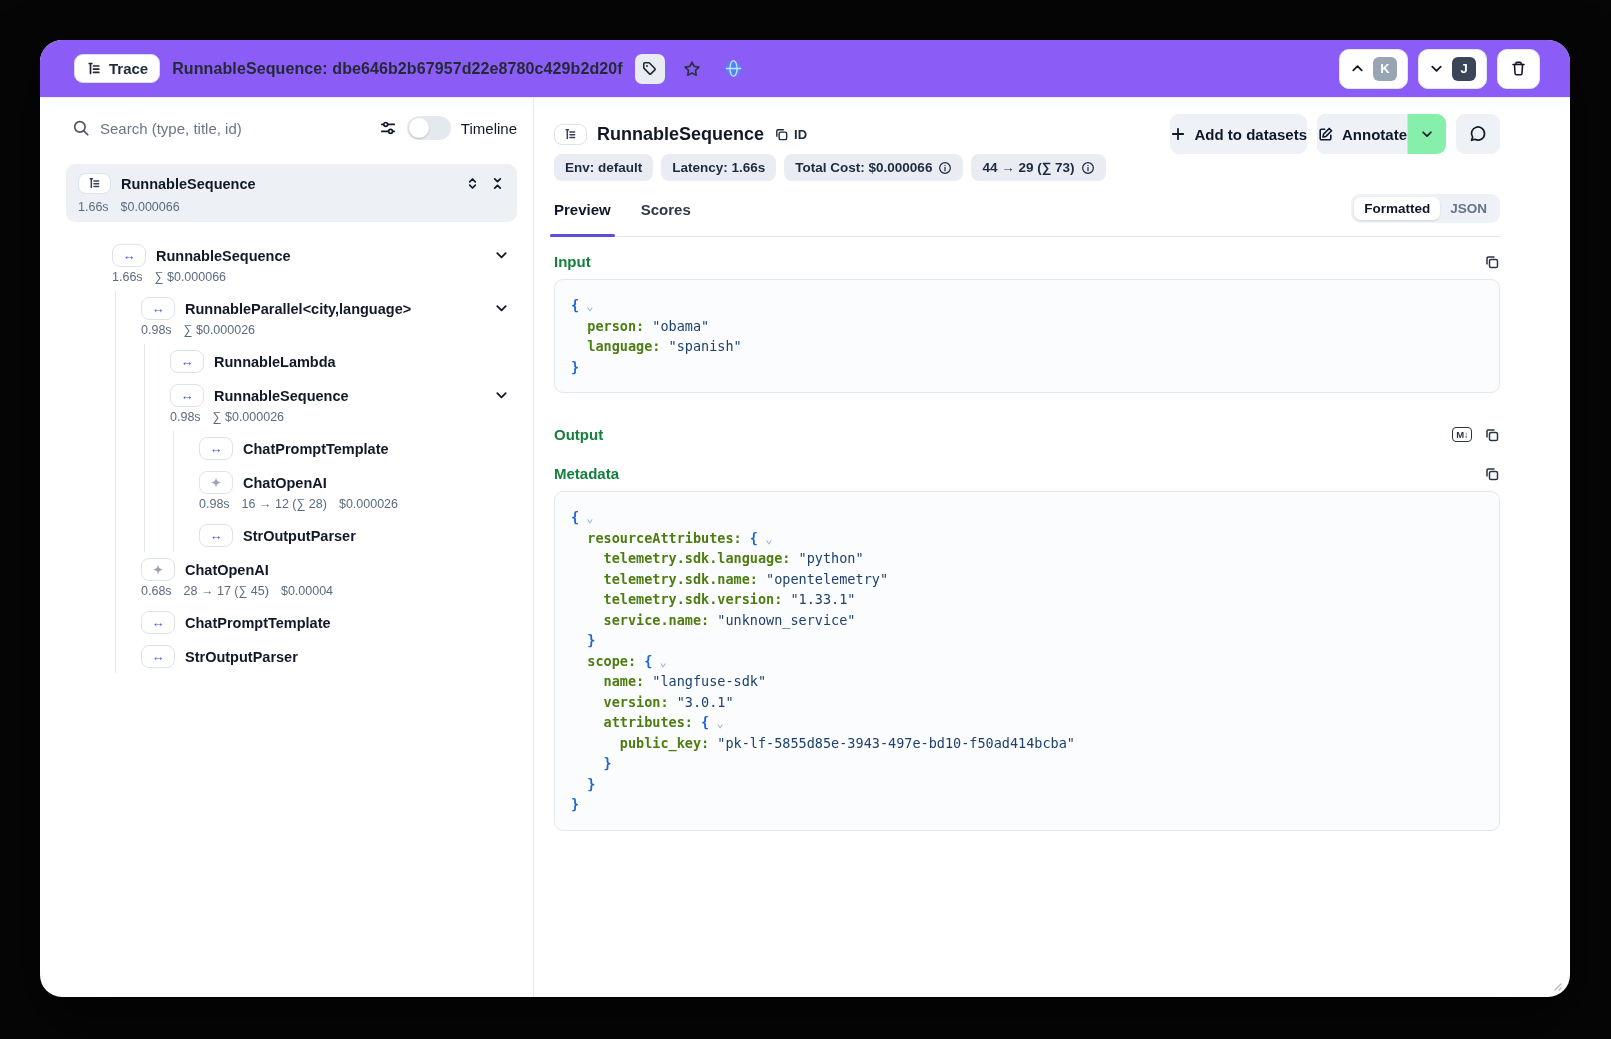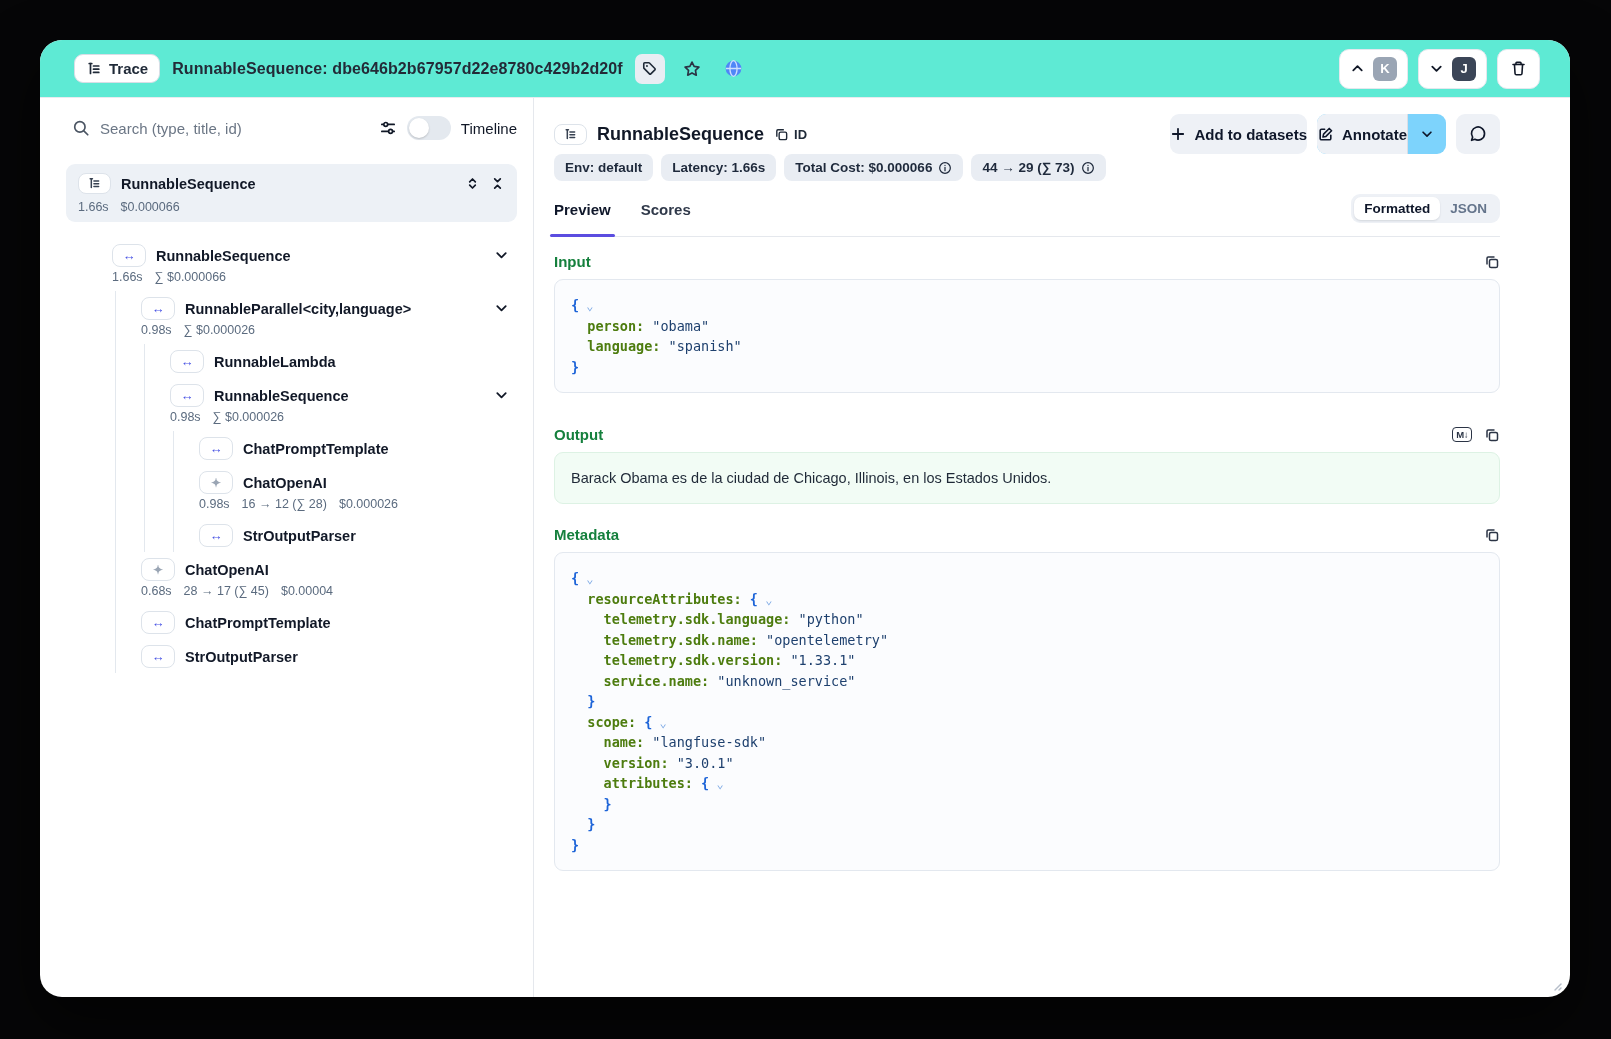--- a/index.html
+++ b/index.html
@@ -6,21 +6,21 @@
   html,body { width:1611px; height:1039px; overflow:hidden; background:#060607; font-family:"Liberation Sans", sans-serif; }
   .window {
     position:absolute; left:40px; top:40px; width:1530px; height:957px;
     background:#ffffff; border-radius:22px; overflow:hidden;
     box-shadow:0 24px 60px rgba(0,0,0,.65);
     color:#0f172a;
   }
   
   .app-header {
     height:58px; display:flex; align-items:center; gap:12px;
-    padding:0 30px 0 34px; border-bottom:1px solid #e8ebef; background:#5eead4;
+    padding:0 30px 0 34px; border-bottom:1px solid #e8ebef; background:#8b5cf6;
   }
   .trace-pill {
     display:flex; align-items:center; gap:7px; background:#fff;
     border:1px solid #d8dee6; border-radius:9px; padding:5px 11px;
     font-size:15px; font-weight:700; color:#1f2937;
   }
   .app-title { font-size:16px; font-weight:700; color:#232a37; letter-spacing:.1px; }
   .icon-sq {
     width:30px; height:30px; border-radius:7px; display:flex; align-items:center; justify-content:center;
     color:#1f2937; cursor:pointer;
@@ -79,21 +79,21 @@
   
   .m-header { display:flex; align-items:center; gap:10px; }
   .m-title { font-size:18px; font-weight:700; color:#111827; }
   .copy-id { display:flex; align-items:center; gap:5px; font-size:13px; font-weight:600; color:#1f2937; cursor:pointer; }
   .m-actions { margin-left:auto; display:flex; gap:10px; align-items:center; }
   .btn {
     display:flex; align-items:center; gap:8px; background:#eef1f6; border-radius:9px; height:40px;
     padding:0 0; font-size:15px; font-weight:600; color:#0f172a; cursor:pointer; border:none;
     font-family:"Liberation Sans", sans-serif;
   }
-  .split { display:flex; align-items:stretch; background:#7dd3fc; border-radius:9px; overflow:hidden; }
+  .split { display:flex; align-items:stretch; background:#86efac; border-radius:9px; overflow:hidden; }
   .split .btn { border-radius:0; }
   .split .chev-part { display:flex; align-items:center; padding:0 12px; border-left:1px solid #d9dee6; cursor:pointer; }
   .btn.square { padding:0 13px; }
   .m-timestamp { margin:12px 0 12px; font-size:15px; color:#111827; }
   .badge-row { display:flex; gap:8px; }
   .badge {
     background:#e9edf3; border-radius:8px; padding:6px 11px; font-size:13.5px; font-weight:700;
     color:#1e293b; display:flex; align-items:center; gap:6px;
   }
   
@@ -444,21 +444,20 @@
       <div class="sec-head" style="margin-top:33px;">
         <span class="sec-title">Output</span>
         <span class="sec-icons">
           <span class="md-ic">M↓</span>
           <svg width="16" height="16" viewBox="0 0 16 16" fill="none" stroke="#2b3445" stroke-width="1.5" stroke-linejoin="round">
             <rect x="5.5" y="5.5" width="8" height="8" rx="1.6"></rect>
               <path d="M3 10.5V4.2C3 3.55 3.55 3 4.2 3h6.3"></path>
           </svg>
         </span>
       </div>
-      <div class="out-box">Barack Obama es de la ciudad de Chicago, Illinois, en los Estados Unidos.</div>
 
       <div class="sec-head" style="margin-top:22px;">
         <span class="sec-title">Metadata</span>
         <span class="sec-icons">
           <svg width="16" height="16" viewBox="0 0 16 16" fill="none" stroke="#2b3445" stroke-width="1.5" stroke-linejoin="round">
             <rect x="5.5" y="5.5" width="8" height="8" rx="1.6"></rect>
               <path d="M3 10.5V4.2C3 3.55 3.55 3 4.2 3h6.3"></path>
           </svg>
         </span>
       </div>
@@ -467,20 +466,21 @@
           <div class="code-line"><span class="tok-val">  </span><span class="tok-key">resourceAttributes:</span><span class="tok-val"> </span><span class="tok-brace">{</span><span class="tok-chev"> ⌄</span></div>
           <div class="code-line"><span class="tok-val">    </span><span class="tok-key">telemetry.sdk.language:</span><span class="tok-val"> </span><span class="tok-val">"python"</span></div>
           <div class="code-line"><span class="tok-val">    </span><span class="tok-key">telemetry.sdk.name:</span><span class="tok-val"> </span><span class="tok-val">"opentelemetry"</span></div>
           <div class="code-line"><span class="tok-val">    </span><span class="tok-key">telemetry.sdk.version:</span><span class="tok-val"> </span><span class="tok-val">"1.33.1"</span></div>
           <div class="code-line"><span class="tok-val">    </span><span class="tok-key">service.name:</span><span class="tok-val"> </span><span class="tok-val">"unknown_service"</span></div>
           <div class="code-line"><span class="tok-val">  </span><span class="tok-brace">}</span></div>
           <div class="code-line"><span class="tok-val">  </span><span class="tok-key">scope:</span><span class="tok-val"> </span><span class="tok-brace">{</span><span class="tok-chev"> ⌄</span></div>
           <div class="code-line"><span class="tok-val">    </span><span class="tok-key">name:</span><span class="tok-val"> </span><span class="tok-val">"langfuse-sdk"</span></div>
           <div class="code-line"><span class="tok-val">    </span><span class="tok-key">version:</span><span class="tok-val"> </span><span class="tok-val">"3.0.1"</span></div>
           <div class="code-line"><span class="tok-val">    </span><span class="tok-key">attributes:</span><span class="tok-val"> </span><span class="tok-brace">{</span><span class="tok-chev"> ⌄</span></div>
+          <div class="code-line"><span class="tok-val">      </span><span class="tok-key">public_key:</span><span class="tok-val"> </span><span class="tok-val">"pk-lf-5855d85e-3943-497e-bd10-f50ad414bcba"</span></div>
           <div class="code-line"><span class="tok-val">    </span><span class="tok-brace">}</span></div>
           <div class="code-line"><span class="tok-val">  </span><span class="tok-brace">}</span></div>
           <div class="code-line"><span class="tok-brace">}</span></div>
         </div>
     </div>
   </div>
 
   <span class="resize-handle">
     <svg width="12" height="12" viewBox="0 0 12 12" fill="none" stroke="#b6bec9" stroke-width="1.4" stroke-linecap="round">
       <line x1="11" y1="5" x2="5" y2="11"></line>

